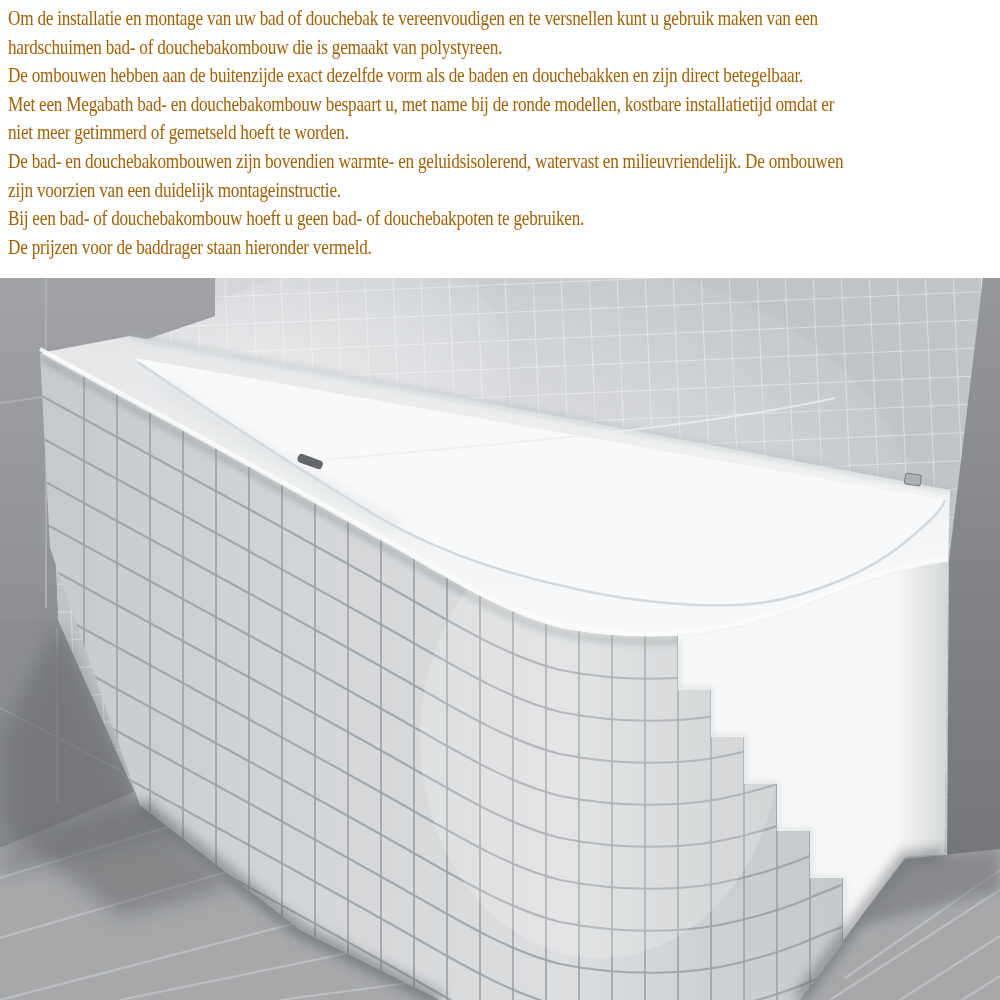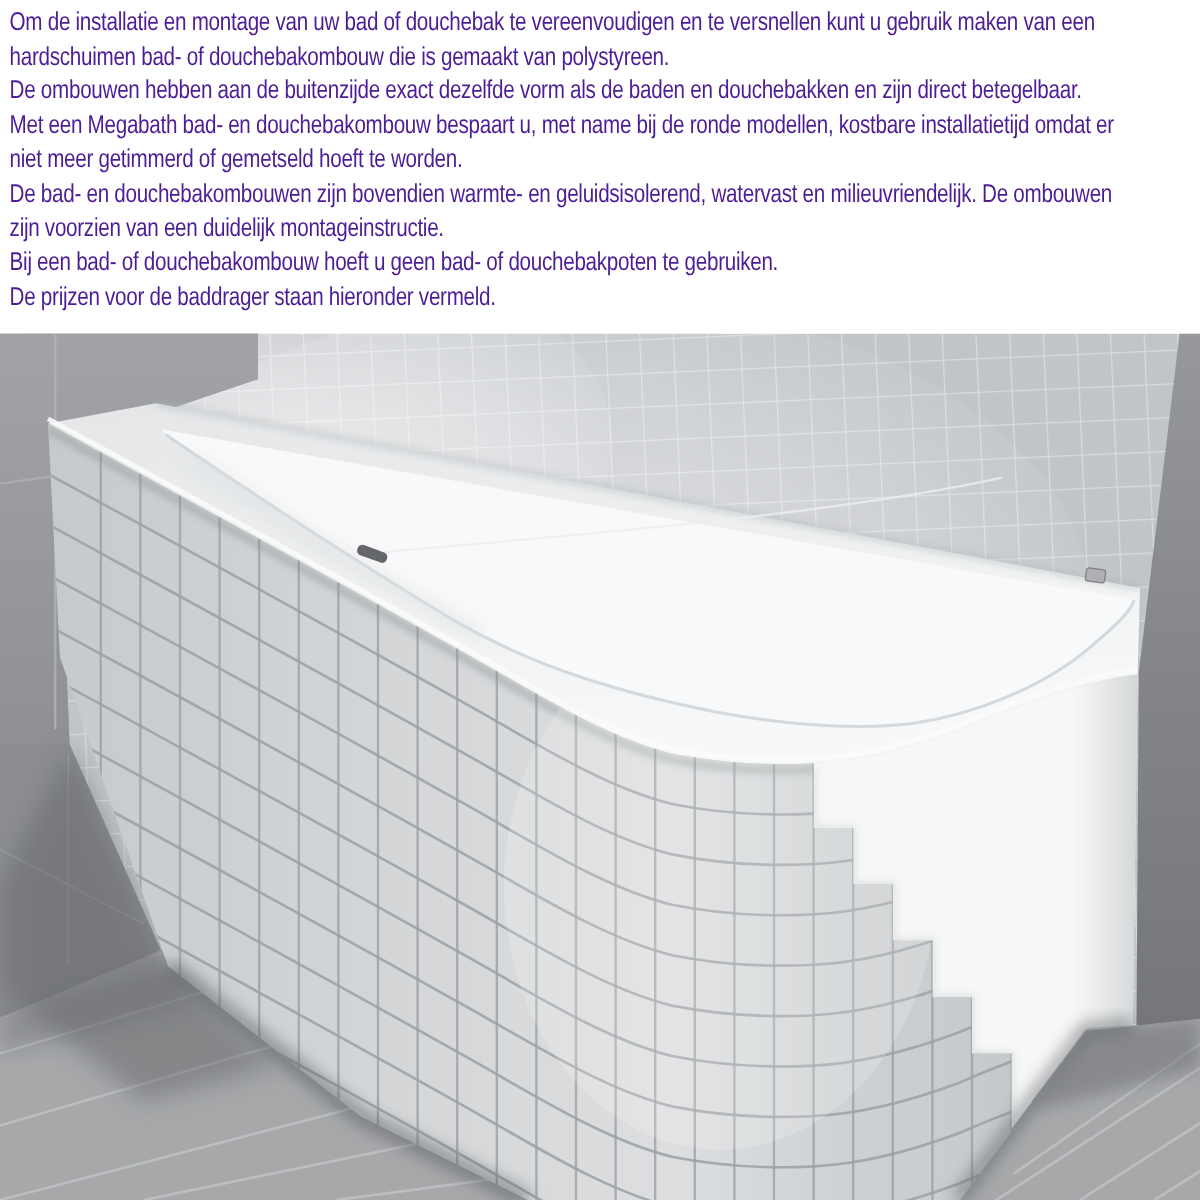--- a/index.html
+++ b/index.html
@@ -20,21 +20,21 @@
   .plank-line{stroke:var(--plank-line,#c2c4c6);}
   .foam{fill:var(--foam,#f6f7f7);}
   .tile-grout{stroke:var(--panel-grout,#9da0a3);}
   .basin{fill:var(--tub,#f8f9fa);}
 </style>
 </head>
 <body>
 
 <div class="page">
 
-  <div class="text-block" style="color: #4c1d95;">
+  <div class="text-block" style="color: #a16207; font-family: Liberation Serif, serif;">
     <div class="text-line">Om de installatie en montage van uw bad of douchebak te vereenvoudigen en te versnellen kunt u gebruik maken van een</div>
     <div class="text-line">hardschuimen bad- of douchebakombouw die is gemaakt van polystyreen.</div>
     <div class="text-line">De ombouwen hebben aan de buitenzijde exact dezelfde vorm als de baden en douchebakken en zijn direct betegelbaar.</div>
     <div class="text-line">Met een Megabath bad- en douchebakombouw bespaart u, met name bij de ronde modellen, kostbare installatietijd omdat er</div>
     <div class="text-line">niet meer getimmerd of gemetseld hoeft te worden.</div>
     <div class="text-line">De bad- en douchebakombouwen zijn bovendien warmte- en geluidsisolerend, watervast en milieuvriendelijk. De ombouwen</div>
     <div class="text-line">zijn voorzien van een duidelijk montageinstructie.</div>
     <div class="text-line">Bij een bad- of douchebakombouw hoeft u geen bad- of douchebakpoten te gebruiken.</div>
     <div class="text-line">De prijzen voor de baddrager staan hieronder vermeld.</div>
   </div>

